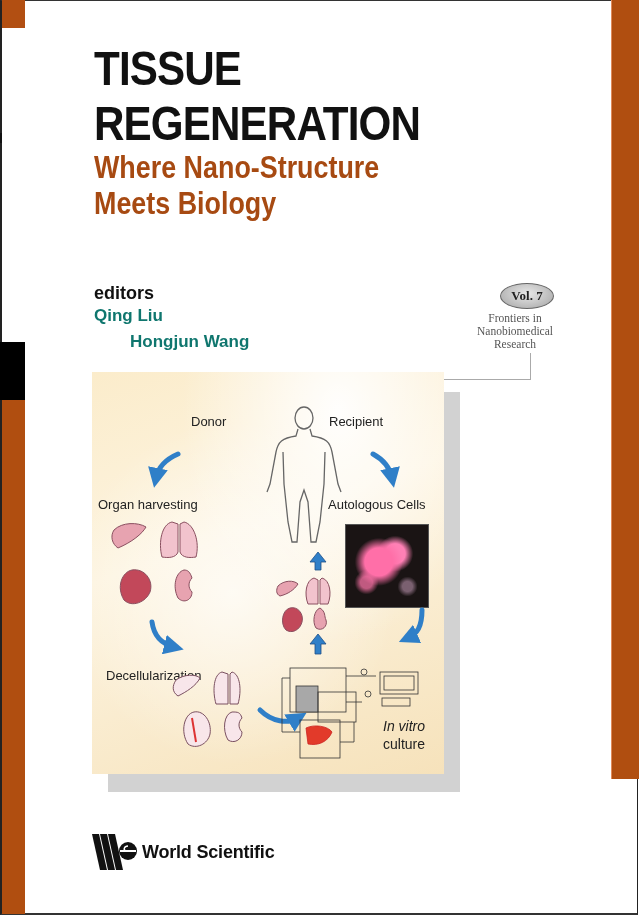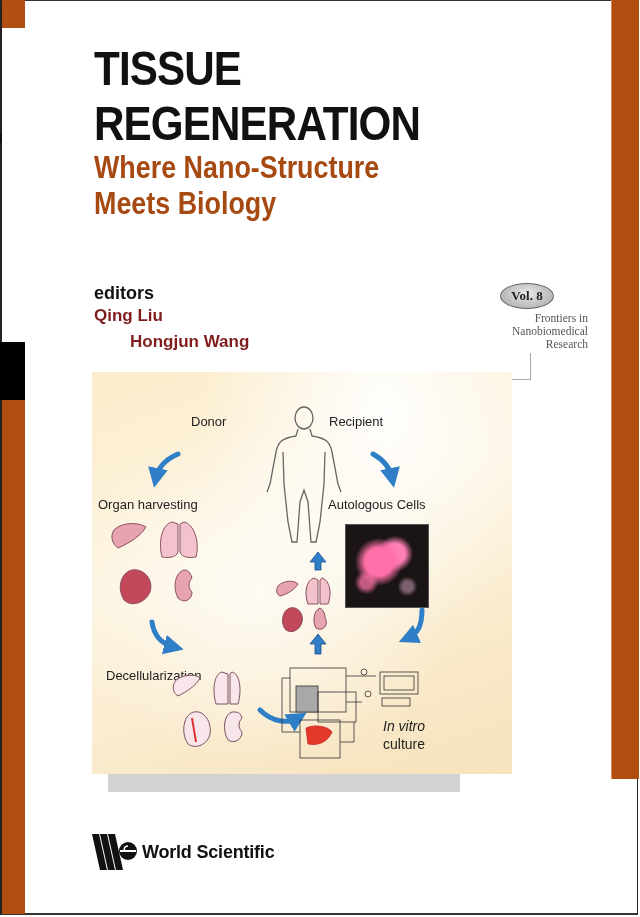--- a/index.html
+++ b/index.html
@@ -30,41 +30,41 @@
   .title-1 { top: 44px; }
   .title-2 { top: 99px; }
   .subtitle-1, .subtitle-2 {
     position: absolute; left: 94px; color: #a74a12; font-weight: bold;
     font-size: 32px; transform: scaleX(0.84); transform-origin: left top; line-height: 1;
   }
   .subtitle-1 { top: 151px; }
   .subtitle-2 { top: 187px; }
 
   .editors-label { position: absolute; left: 94px; top: 283px; font-size: 18px; font-weight: bold; color: #111; }
-  .editor-name { position: absolute; left: 94px; font-size: 17px; font-weight: bold; color: #7f1d1d; }
+  .editor-name { position: absolute; left: 94px; font-size: 17px; font-weight: bold; color: #0f766e; }
   .editor-1 { top: 306px; }
   .editor-2 { top: 332px; margin-left: 36px; }
 
   .vol-badge {
     position: absolute; left: 500px; top: 283px; width: 54px; height: 26px; border-radius: 50%;
     background: radial-gradient(ellipse at 50% 40%, #e8e8e8, #b8b8b8 70%, #999 100%);
     border: 1px solid #666; box-sizing: border-box;
     display: flex; align-items: center; justify-content: center;
     font-family: "Liberation Serif", serif; font-weight: bold; font-size: 13px; color: #222;
   }
   .series-text {
-    position: absolute; left: 474px; top: 312px; width: 114px; text-align: right;
+    position: absolute; left: 458px; top: 312px; width: 114px; text-align: center;
     font-family: "Liberation Serif", serif; font-size: 11.5px; line-height: 13px; color: #555;
   }
   .connector-v { position: absolute; left: 530px; top: 353px; width: 1px; height: 27px; background: #aaa; }
   .connector-h { position: absolute; left: 444px; top: 379px; width: 87px; height: 1px; background: #aaa; }
 
   .figure-shadow { position: absolute; left: 108px; top: 392px; width: 352px; height: 400px; background: #d2d2d2; }
   .figure-panel {
-    position: absolute; left: 92px; top: 372px; width: 420px; height: 402px; overflow: hidden;
+    position: absolute; left: 92px; top: 372px; width: 352px; height: 402px; overflow: hidden;
     background:
       radial-gradient(ellipse at 70% 10%, rgba(255,255,255,0.95), rgba(255,255,255,0) 45%),
       radial-gradient(ellipse at 40% 55%, rgba(255,255,255,0.7), rgba(255,255,255,0) 55%),
       linear-gradient(160deg, #fbeccb 0%, #fdf4e0 40%, #f6e2bb 100%);
   }
   .fig-label { position: absolute; font-size: 13px; color: #222; white-space: nowrap; }
   .fig-label.italic { font-style: italic; font-size: 14px; }
 
   .cells-img {
     position: absolute; left: 253px; top: 152px; width: 82px; height: 82px;
@@ -93,21 +93,21 @@
 
 <div class="title-1">TISSUE</div>
 <div class="title-2">REGENERATION</div>
 <div class="subtitle-1">Where Nano-Structure</div>
 <div class="subtitle-2">Meets Biology</div>
 
 <div class="editors-label">editors</div>
 <div class="editor-name editor-1">Qing Liu</div>
 <div class="editor-name editor-2">Hongjun Wang</div>
 
-<div class="vol-badge">Vol. 8</div>
+<div class="vol-badge">Vol. 7</div>
 <div class="series-text">
   <div>Frontiers in</div>
   <div>Nanobiomedical</div>
   <div>Research</div>
 </div>
 <div class="connector-v"></div>
 <div class="connector-h"></div>
 
 <div class="figure-shadow"></div>
 <div class="figure-panel">

